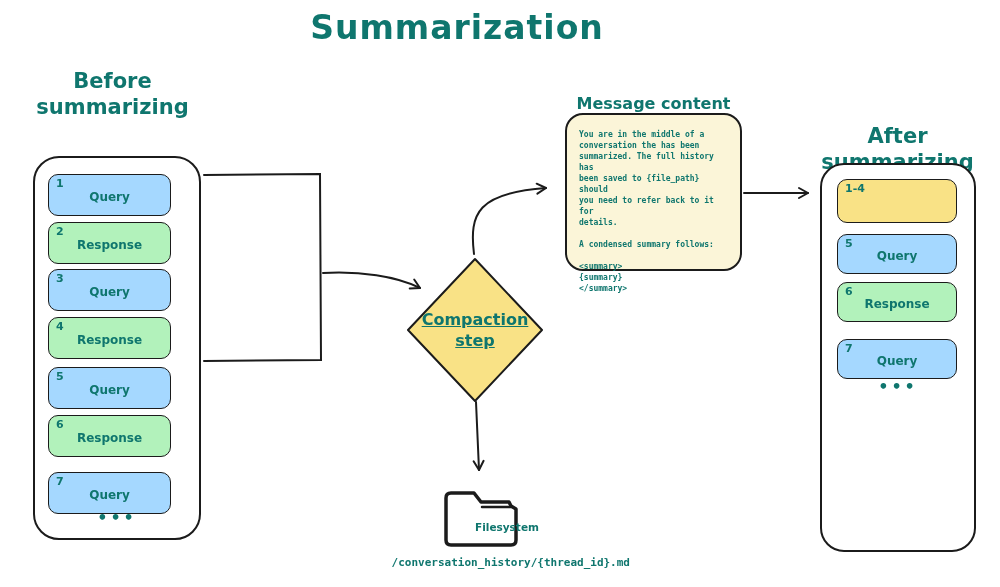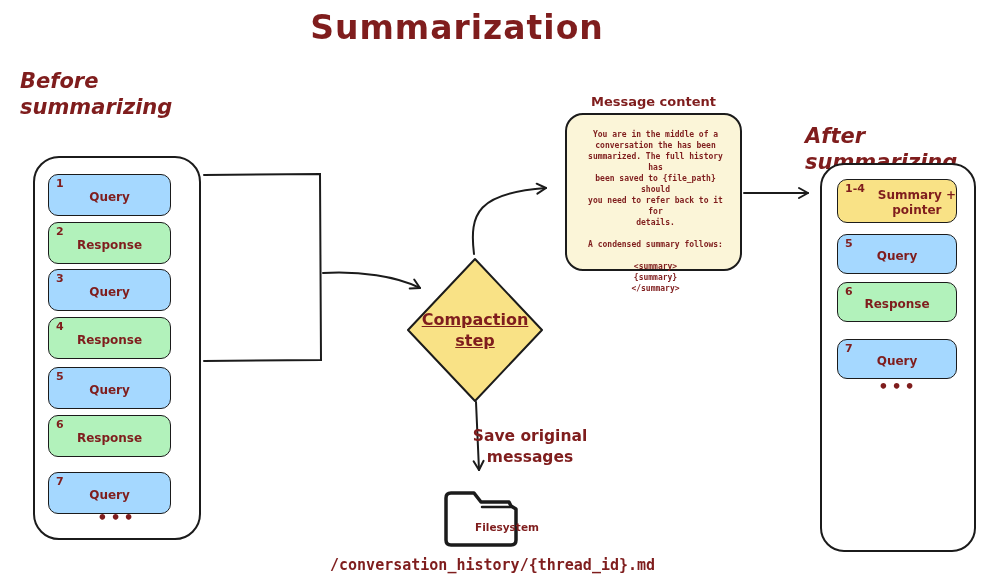--- a/index.html
+++ b/index.html
@@ -1,28 +1,28 @@
 <!DOCTYPE html>
 <html><head>
 <meta charset="utf-8">
 <style>
   html,body{margin:0;padding:0;background:#ffffff;}
   .canvas{
     position:relative;width:1000px;height:587px;background:#ffffff;
-    font-family:"DejaVu Sans", sans-serif;color:#7f1d1d;overflow:hidden;
+    font-family:"DejaVu Sans", sans-serif;color:#0f766e;overflow:hidden;
   }
   .layer-svg{position:absolute;left:0;top:0;z-index:1;}
   .abs{position:absolute;z-index:2;}
   .title{
     left:282px;top:8px;width:350px;text-align:center;
     font-size:33px;font-weight:700;letter-spacing:1px;
   }
   .panel-heading{
-    width:185px;text-align:left;font-size:21px;font-weight:600;
-    line-height:26px;white-space:pre-line;font-style:italic;
+    width:185px;text-align:center;font-size:21px;font-weight:600;
+    line-height:26px;white-space:pre-line;
   }
   .before-heading{left:20px;top:68px;}
   .after-heading{left:805px;top:103px;margin-top:20px;}
   .panel{
     background:#ffffff;border:2px solid #1b1b1b;position:absolute;z-index:2;
   }
   .before-panel{left:33px;top:156px;width:164px;height:380px;border-radius:26px;}
   .after-panel{left:820px;top:163px;width:152px;height:385px;border-radius:24px;}
   .item{
     position:absolute;border:1.6px solid #1b1b1b;border-radius:10px;
@@ -41,45 +41,45 @@
   .green{background:#b2f2bb;}
   .yellow{background:#f9e286;justify-content:flex-end;}
   .dots{
     position:absolute;width:100%;text-align:center;font-size:16px;
     font-weight:700;letter-spacing:3px;
   }
   .before-panel .dots{top:350px;}
   .after-panel .dots{top:212px;}
   .msg-heading{
     left:565px;top:94px;width:177px;text-align:center;
-    font-size:13px;font-weight:600;
+    font-size:16px;font-weight:600;
   }
   .msg-box{
     left:565px;top:113px;width:177px;height:158px;border-radius:18px;
     background:#fbf5d8;border:2px solid #1b1b1b;box-sizing:border-box;
   }
   .msg-body{
     font-family:"DejaVu Sans Mono", monospace;font-size:8px;line-height:11px;
-    font-weight:700;white-space:pre-wrap;padding:14px 8px 0 12px;text-align:center;
+    font-weight:700;white-space:pre-wrap;padding:14px 8px 0 12px;
   }
   .compaction-label{
     left:407px;top:309px;width:136px;text-align:center;font-size:16px;
     font-weight:600;line-height:21px;white-space:pre-line;text-decoration:underline;
   }
   .save-label{
     left:455px;top:426px;width:150px;text-align:center;font-size:15.5px;
     font-weight:600;line-height:21px;white-space:pre-line;
   }
   .fs-label{
     left:472px;top:521px;width:70px;text-align:center;font-size:10.5px;
     font-weight:600;
   }
   .file-path{
-    left:330px;top:556px;width:300px;text-align:left;
-    font-family:"DejaVu Sans Mono", monospace;font-size:15px;font-weight:700;
+    left:330px;top:556px;width:300px;text-align:right;
+    font-family:"DejaVu Sans Mono", monospace;font-size:11px;font-weight:700;
   }
 </style>
 </head>
 <body>
 
 <div class="canvas">
 
   <svg class="layer-svg" width="1000" height="587" viewBox="0 0 1000 587">
     <defs>
       <marker id="ah" markerWidth="16" markerHeight="16" refX="11" refY="7" orient="auto" markerUnits="userSpaceOnUse">
@@ -159,38 +159,34 @@
 
   <div class="abs compaction-label">Compaction
 step</div>
 
   <div class="abs panel-heading after-heading">After
 summarizing</div>
 
   <div class="panel after-panel">
     <div class="item yellow" style="top:14px;height:42px">
       <span class="num">1-4</span>
-      <span class="lbl">Summary +
-pointer</span>
     </div>
     <div class="item blue" style="top:69px;height:38px">
       <span class="num">5</span>
       <span class="lbl">Query</span>
     </div>
     <div class="item green" style="top:117px;height:38px">
       <span class="num">6</span>
       <span class="lbl">Response</span>
     </div>
     <div class="item blue" style="top:174px;height:38px">
       <span class="num">7</span>
       <span class="lbl">Query</span>
     </div>
     <div class="dots">•••</div>
   </div>
 
-  <div class="abs save-label">Save original
-messages</div>
 
   <div class="abs fs-label">Filesystem</div>
 
   <div class="abs file-path">/conversation_history/{thread_id}.md</div>
 
 </div>
 
 </body></html>

